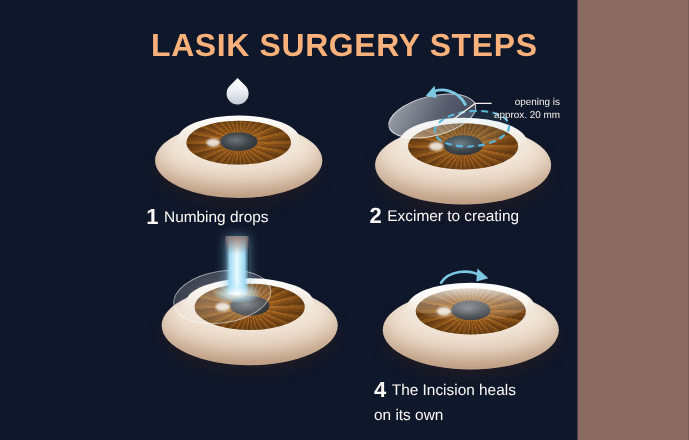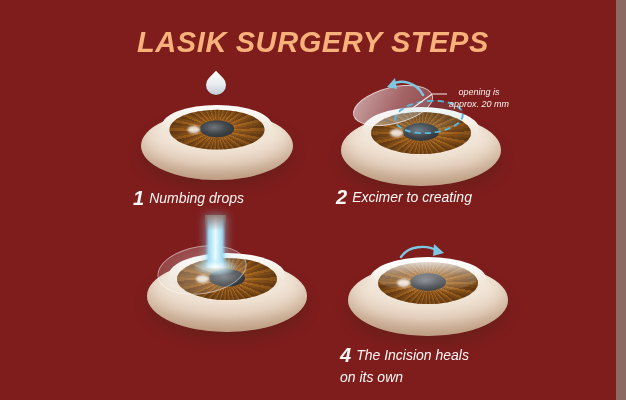--- a/index.html
+++ b/index.html
@@ -1,20 +1,19 @@
 <!DOCTYPE html>
 <html><head>
 <meta charset="utf-8">
 <style>
   html,body { margin:0; padding:0; background:#8A6A62; }
   .stage {
-    position:relative; width:616px; height:400px; overflow:hidden;
-    background:#7f1d1d;
+    position:relative; width:525px; height:400px; overflow:hidden;
+    background:#0f172a;
     font-family:"Liberation Sans", sans-serif;
-    font-style:italic;
   }
 
   .title {
     position:absolute; top:26px; left:0; width:626px;
     text-align:center; font-size:29px; font-weight:700;
     letter-spacing:0.6px; color:#F8B17A;
   }
 
   
   .eye { position:absolute; width:160px; height:82px; }
@@ -95,21 +94,21 @@
     content:""; position:absolute; left:-12px; bottom:-8px; width:45px; height:18px;
     border-radius:50%;
     background: radial-gradient(closest-side, rgba(255,255,255,0.95),
       rgba(190,235,252,0.55) 60%, rgba(190,235,252,0) 100%);
   }
 
   .arr { position:absolute; }
 
   .annotation {
     position:absolute; left:449px; top:87px;
-    color:#F6F1EC; font-size:9px; line-height:1.3; text-align:center;
+    color:#F6F1EC; font-size:9px; line-height:1.3; text-align:right;
   }
 
   
   .step-label {
     position:absolute; width:170px; text-align:left;
     color:#FBF8F5; font-size:14px; line-height:1.32;
   }
   .step-label .num {
     font-size:20px; font-weight:700; margin-right:5px; vertical-align:-2px;
   }

